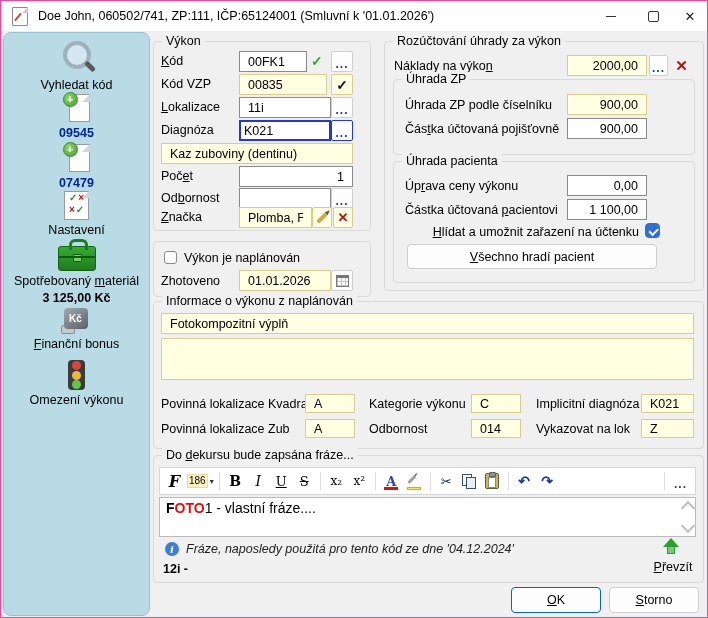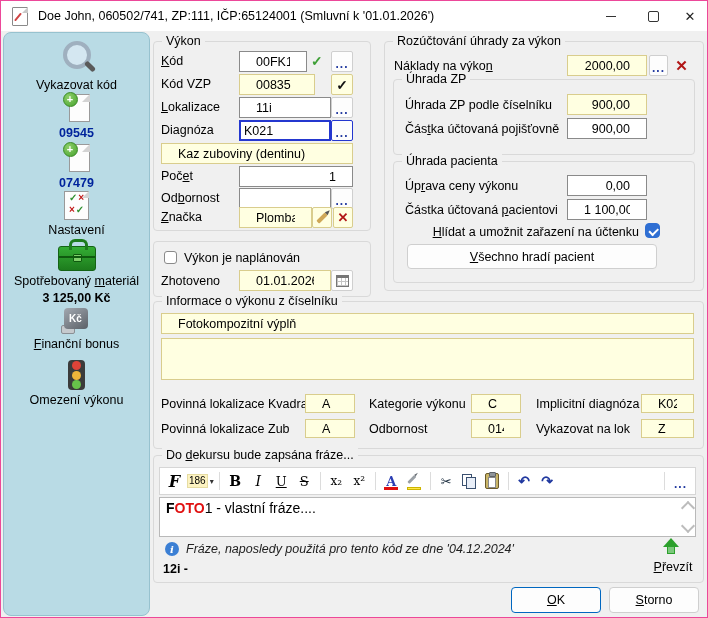--- a/index.html
+++ b/index.html
@@ -48,21 +48,21 @@
   .ic-light{position:relative;width:17px;height:30px;background:#3b3b3b;border-radius:4px;
             display:flex;flex-direction:column;align-items:center;justify-content:space-evenly;}
   .ic-light i{width:9px;height:9px;border-radius:50%;display:block;}
   .lt-r{background:#e04338;} .lt-y{background:#efb53a;} .lt-g{background:#67c24a;}
   
   .group{position:absolute;border:1px solid #d9d9d9;border-radius:4px;}
   .legend{position:absolute;top:-8px;left:8px;background:#f0f0f0;padding:0 4px;line-height:15px;white-space:nowrap;}
   .lbl{position:absolute;white-space:nowrap;line-height:16px;}
   .lbl.r{text-align:right;}
   .tb{position:absolute;height:21px;border:1px solid #8a8a8a;background:#fff;font:inherit;color:#000;
-      padding:0 16px;box-sizing:border-box;outline:none;}
+      padding:0 8px;box-sizing:border-box;outline:none;}
   .tb.yellow{background:#ffffe1;border-color:#d9cd8d;}
   .tb.right{text-align:right;}
   .tb.focus{border:2px solid #2437cf;padding:0 3px;}
   .sbtn{position:absolute;width:22px;height:21px;background:#fdfdfd;border:1px solid #cfcfcf;border-radius:2px;
         box-sizing:border-box;display:flex;align-items:center;justify-content:center;cursor:default;}
   .sbtn.yb{background:#ffffe1;border-color:#d9cd8d;}
   .sbtn.bluebrd{border-color:#2437cf;}
   .dots{color:#20389f;font-weight:bold;font-size:12px;line-height:8px;letter-spacing:1px;margin-top:5px;}
   .chk-green{position:absolute;color:#3fa037;font-weight:bold;font-size:14px;line-height:16px;}
   .chk-black{color:#111;font-weight:bold;font-size:14px;}
@@ -137,21 +137,21 @@
         <span>✕</span>
       </div>
   </div>
 
   <div class="sidebar">
     <div class="sb-item" style="top:8px">
       <div class="ic-mag">
           <span class="lens"></span>
           <span class="handle"></span>
         </div>
-      <div class="sb-label">Vykazovat kód</div>
+      <div class="sb-label">Vyhledat kód</div>
     </div>
     <div class="sb-item" style="top:60px">
       <div class="ic-doc">
           <span class="page"></span>
           <span class="plus">+</span>
         </div>
       <div class="sb-label sb-num">09545</div>
     </div>
     <div class="sb-item" style="top:110px">
       <div class="ic-doc">
@@ -201,21 +201,21 @@
     <span class="legend">Výkon</span>
   </div>
   <span class="lbl" style="left:160px;top:52px"><u>K</u>ód</span>
   <input class="tb" style="left: 238px; top: 50px; width: 68px;" value="00FK1">
   <span class="chk-green" style="left:310px;top:52px">✓</span>
   <div class="sbtn" style="left:330px;top:50px">
       <span class="dots">...</span>
     </div>
 
   <span class="lbl" style="left:160px;top:75px">Kód VZP</span>
-  <input class="tb yellow" style="left: 238px; top: 73px; width: 76px;" value="00835">
+  <input class="tb yellow" style="left: 238px; top: 73px; width: 88px;" value="00835">
   <div class="sbtn yb" style="left:330px;top:73px">
       <span class="chk-black">✓</span>
     </div>
 
   <span class="lbl" style="left:160px;top:98px"><u>L</u>okalizace</span>
   <input class="tb" style="left: 238px; top: 96px; width: 92px;" value="11i">
   <div class="sbtn" style="left:330px;top:96px">
       <span class="dots">...</span>
     </div>
 
@@ -281,21 +281,21 @@
   <input class="tb right" style="left: 566px; top: 174px; width: 80px;" value="0,00">
   <span class="lbl" style="left:404px;top:201px">Částka účtovaná <u>p</u>acientovi</span>
   <input class="tb right" style="left: 566px; top: 198px; width: 80px;" value="1 100,00">
   <span class="lbl r" style="left:404px;top:223px;width:234px"><u>H</u>lídat a umožnit zařazení na účtenku</span>
   <span class="cb big on" style="left:644px;top:222px"></span>
   <div class="pushbtn" style="left:406px;top:243px;width:250px;height:25px">
     <span><u>V</u>šechno hradí pacient</span>
   </div>
 
   <div class="group" style="left:152px;top:300px;width:549px;height:146px">
-    <span class="legend">Informace o výkonu z číselníku</span>
+    <span class="legend">Informace o výkonu z naplánován</span>
   </div>
   <input class="tb yellow" style="left: 160px; top: 312px; width: 533px;" readonly="" value="Fotokompozitní výplň">
   <div class="ta" style="left:160px;top:337px;width:533px;height:42px"></div>
 
   <span class="lbl" style="left:160px;top:395px">Povinná lokalizace Kvadrant</span>
   <input class="tb yellow" style="left: 304px; top: 393px; width: 50px; height: 19px;" readonly="" value="A">
   <span class="lbl" style="left:368px;top:395px">Kategorie výkonu</span>
   <input class="tb yellow" style="left: 470px; top: 393px; width: 50px; height: 19px;" readonly="" value="C">
   <span class="lbl" style="left:535px;top:395px">Implicitní diagnóza</span>
   <input class="tb yellow" style="left: 640px; top: 393px; width: 53px; height: 19px;" readonly="" value="K021">

